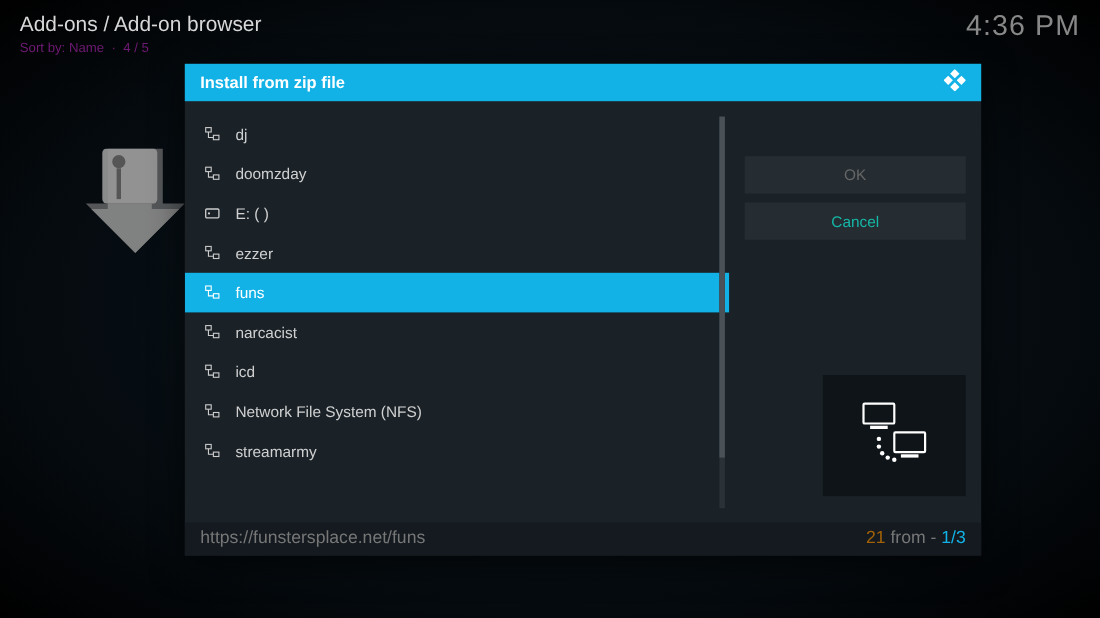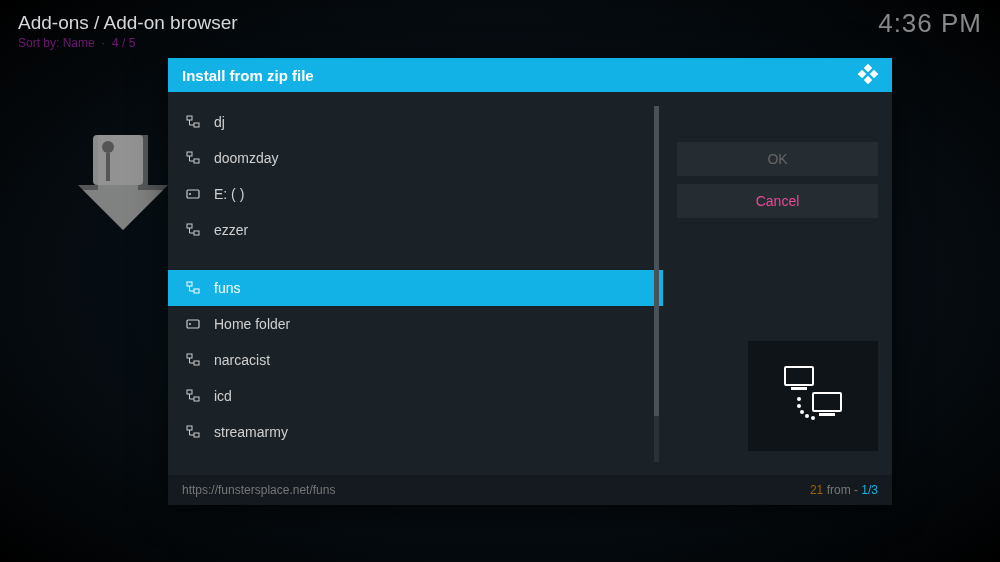--- a/index.html
+++ b/index.html
@@ -84,21 +84,20 @@
     align-items: center;
     height: 36px;
     padding-left: 18px;
     color: #d0d0d0;
     font-size: 14px;
     cursor: pointer;
   }
   .file-item.selected {
     background: #12b2e7;
     color: #fff;
-    margin-top: 22px;
   }
   .item-icon {
     width: 14px;
     height: 14px;
     margin-right: 14px;
     flex-shrink: 0;
   }
   .scrollbar {
     position: absolute;
     right: 4px;
@@ -115,21 +114,21 @@
   .side-panel {
     flex: 1;
     padding: 12px 14px 0 14px;
     display: flex;
     flex-direction: column;
     margin-top: 38px;
   }
   .btn {
     height: 34px;
     background: #252d33;
-    color: #ec4899;
+    color: #14b8a6;
     font-size: 14px;
     display: flex;
     align-items: center;
     justify-content: center;
     margin-bottom: 8px;
     cursor: pointer;
   }
   .btn.disabled { color: #666; }
   .preview-box {
     margin-top: auto;
@@ -142,21 +141,21 @@
     align-items: center;
     justify-content: center;
   }
   .dialog-footer {
     height: 30px;
     background: #141a1f;
     display: flex;
     align-items: center;
     justify-content: space-between;
     padding: 0 14px;
-    font-size: 12px;
+    font-size: 16px;
     color: #777;
   }
   .footer-right { color: #777; }
   .footer-right .count { color: #a16207; }
   .footer-right .page { color: #12b2e7; text-align: right; }
 </style>
 </head>
 <body>
 
 <div class="header">
@@ -230,40 +229,41 @@
           <div class="file-item selected">
             <span class="item-icon"><svg width="14" height="14" viewBox="0 0 14 14">
                 <rect x="1" y="1" width="5" height="4" fill="none" stroke="#fff" stroke-width="1"></rect>
                 <rect x="8" y="8" width="5" height="4" fill="none" stroke="#fff" stroke-width="1"></rect>
                 <path d="M3.5 5 L3.5 10 L8 10" fill="none" stroke="#fff" stroke-width="1"></path>
               </svg></span>
             <span>funs</span>
           </div>
           <div class="file-item">
             <span class="item-icon"><svg width="14" height="14" viewBox="0 0 14 14">
-                <rect x="1" y="3" width="12" height="8" rx="1" fill="none" stroke="#ccc" stroke-width="1.2"></rect>
-                <circle cx="4" cy="7" r="1" fill="#ccc"></circle>
-              </svg></span>
-            <span>Home folder</span>
-          </div>
-          <div class="file-item">
-            <span class="item-icon"><svg width="14" height="14" viewBox="0 0 14 14">
                 <rect x="1" y="1" width="5" height="4" fill="none" stroke="#ccc" stroke-width="1"></rect>
                 <rect x="8" y="8" width="5" height="4" fill="none" stroke="#ccc" stroke-width="1"></rect>
                 <path d="M3.5 5 L3.5 10 L8 10" fill="none" stroke="#ccc" stroke-width="1"></path>
               </svg></span>
             <span>narcacist</span>
           </div>
           <div class="file-item">
             <span class="item-icon"><svg width="14" height="14" viewBox="0 0 14 14">
                 <rect x="1" y="1" width="5" height="4" fill="none" stroke="#ccc" stroke-width="1"></rect>
                 <rect x="8" y="8" width="5" height="4" fill="none" stroke="#ccc" stroke-width="1"></rect>
                 <path d="M3.5 5 L3.5 10 L8 10" fill="none" stroke="#ccc" stroke-width="1"></path>
               </svg></span>
             <span>icd</span>
+          </div>
+          <div class="file-item">
+            <span class="item-icon"><svg width="14" height="14" viewBox="0 0 14 14">
+                <rect x="1" y="1" width="5" height="4" fill="none" stroke="#ccc" stroke-width="1"></rect>
+                <rect x="8" y="8" width="5" height="4" fill="none" stroke="#ccc" stroke-width="1"></rect>
+                <path d="M3.5 5 L3.5 10 L8 10" fill="none" stroke="#ccc" stroke-width="1"></path>
+              </svg></span>
+            <span>Network File System (NFS)</span>
           </div>
           <div class="file-item">
             <span class="item-icon"><svg width="14" height="14" viewBox="0 0 14 14">
                 <rect x="1" y="1" width="5" height="4" fill="none" stroke="#ccc" stroke-width="1"></rect>
                 <rect x="8" y="8" width="5" height="4" fill="none" stroke="#ccc" stroke-width="1"></rect>
                 <path d="M3.5 5 L3.5 10 L8 10" fill="none" stroke="#ccc" stroke-width="1"></path>
               </svg></span>
             <span>streamarmy</span>
           </div>
         </div>

